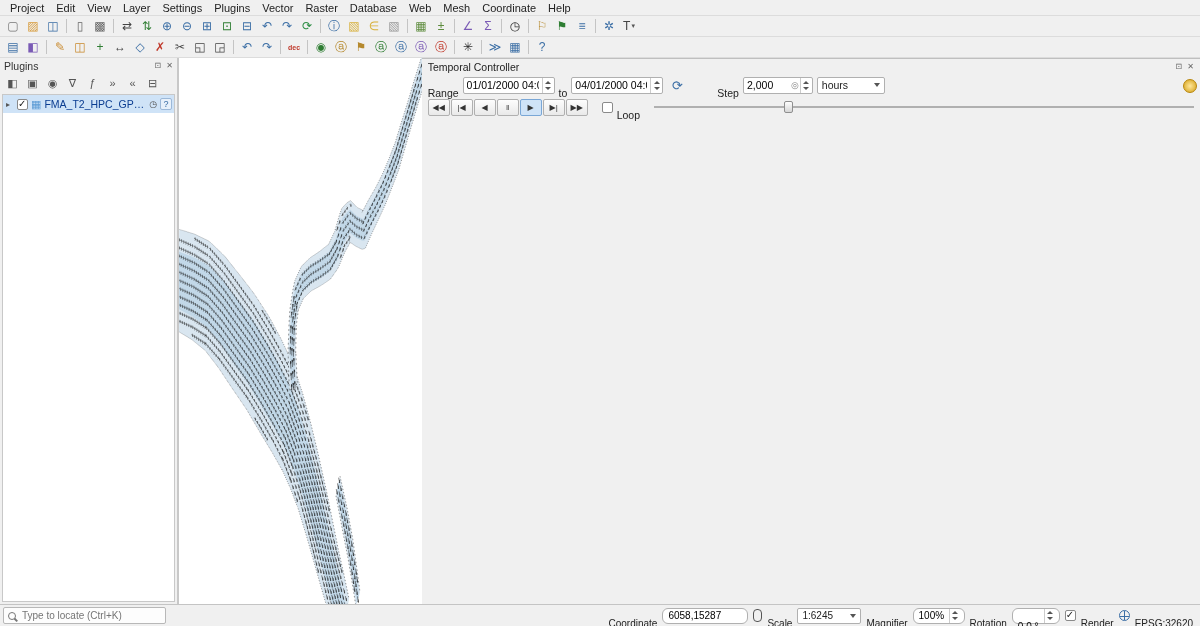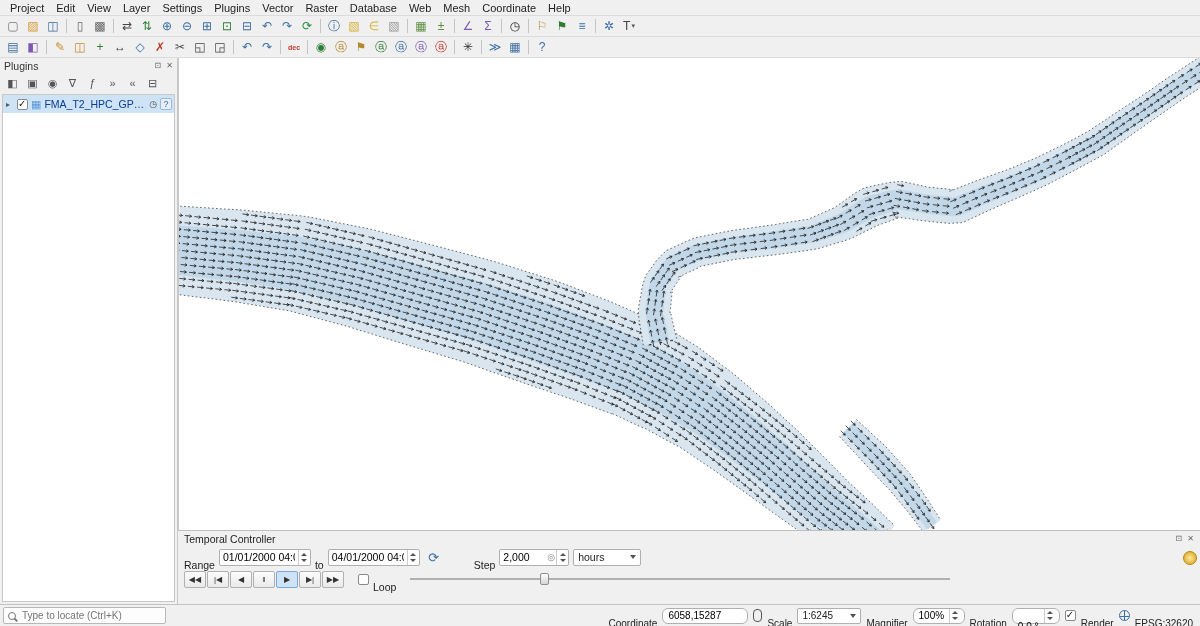--- a/index.html
+++ b/index.html
@@ -38,21 +38,21 @@
   .expander { color:#555; font-size:8px; width:8px; }
   .cb { width:11px; height:11px; border:1px solid #8a8a8a; background:#fff; border-radius:2px;
     position:relative; flex:none; display:inline-block; }
   .cb.checked::after { content:"✓"; position:absolute; left:0px; top:-2px; font-size:10px; color:#222; }
   .mesh-icon { color:#5b9bd5; font-size:11px; }
   .layer-label { color:#0b3d91; white-space:nowrap; overflow:hidden; text-overflow:ellipsis; flex:1; }
   .ind { font-size:9px; color:#555; flex:none; }
   .ind-q { width:12px; height:12px; border:1px solid #9cb8d8; background:#e7f0fa; color:#3b6ea5;
     font-size:9px; display:flex; align-items:center; justify-content:center; border-radius:2px; flex:none; margin-right:2px; }
   
-  .map-wrap { flex:1; display:flex; flex-direction:column; min-width:0;justify-content:center; }
+  .map-wrap { flex:1; display:flex; flex-direction:row; min-width:0;justify-content:center; }
   .map-canvas { flex:1; background:#fff; position:relative; border-left:1px solid #c8c8c8; overflow:hidden; }
   .map-canvas svg { position:absolute; left:0; top:0; width:100%; height:100%; }
   
   .temporal-panel { height:74px; background:#f0f0f0; border-top:1px solid #bfbfbf; position:relative; font-size:10.5px; }
   .tp-header { height:15px; display:flex; align-items:center; padding:0 6px; }
   .tp-row { display:flex; align-items:center; height:22px; padding:0 6px; gap:4px; }
   .field { display:flex; align-items:center; background:#fff; border:1px solid #b0b0b0; height:17px; border-radius:2px; }
   .field input { border:none; outline:none; font-size:10.5px; padding:0 3px; font-family:inherit; background:transparent; }
   .dt-input { width:78px; }
   .step-input { width:46px; }

